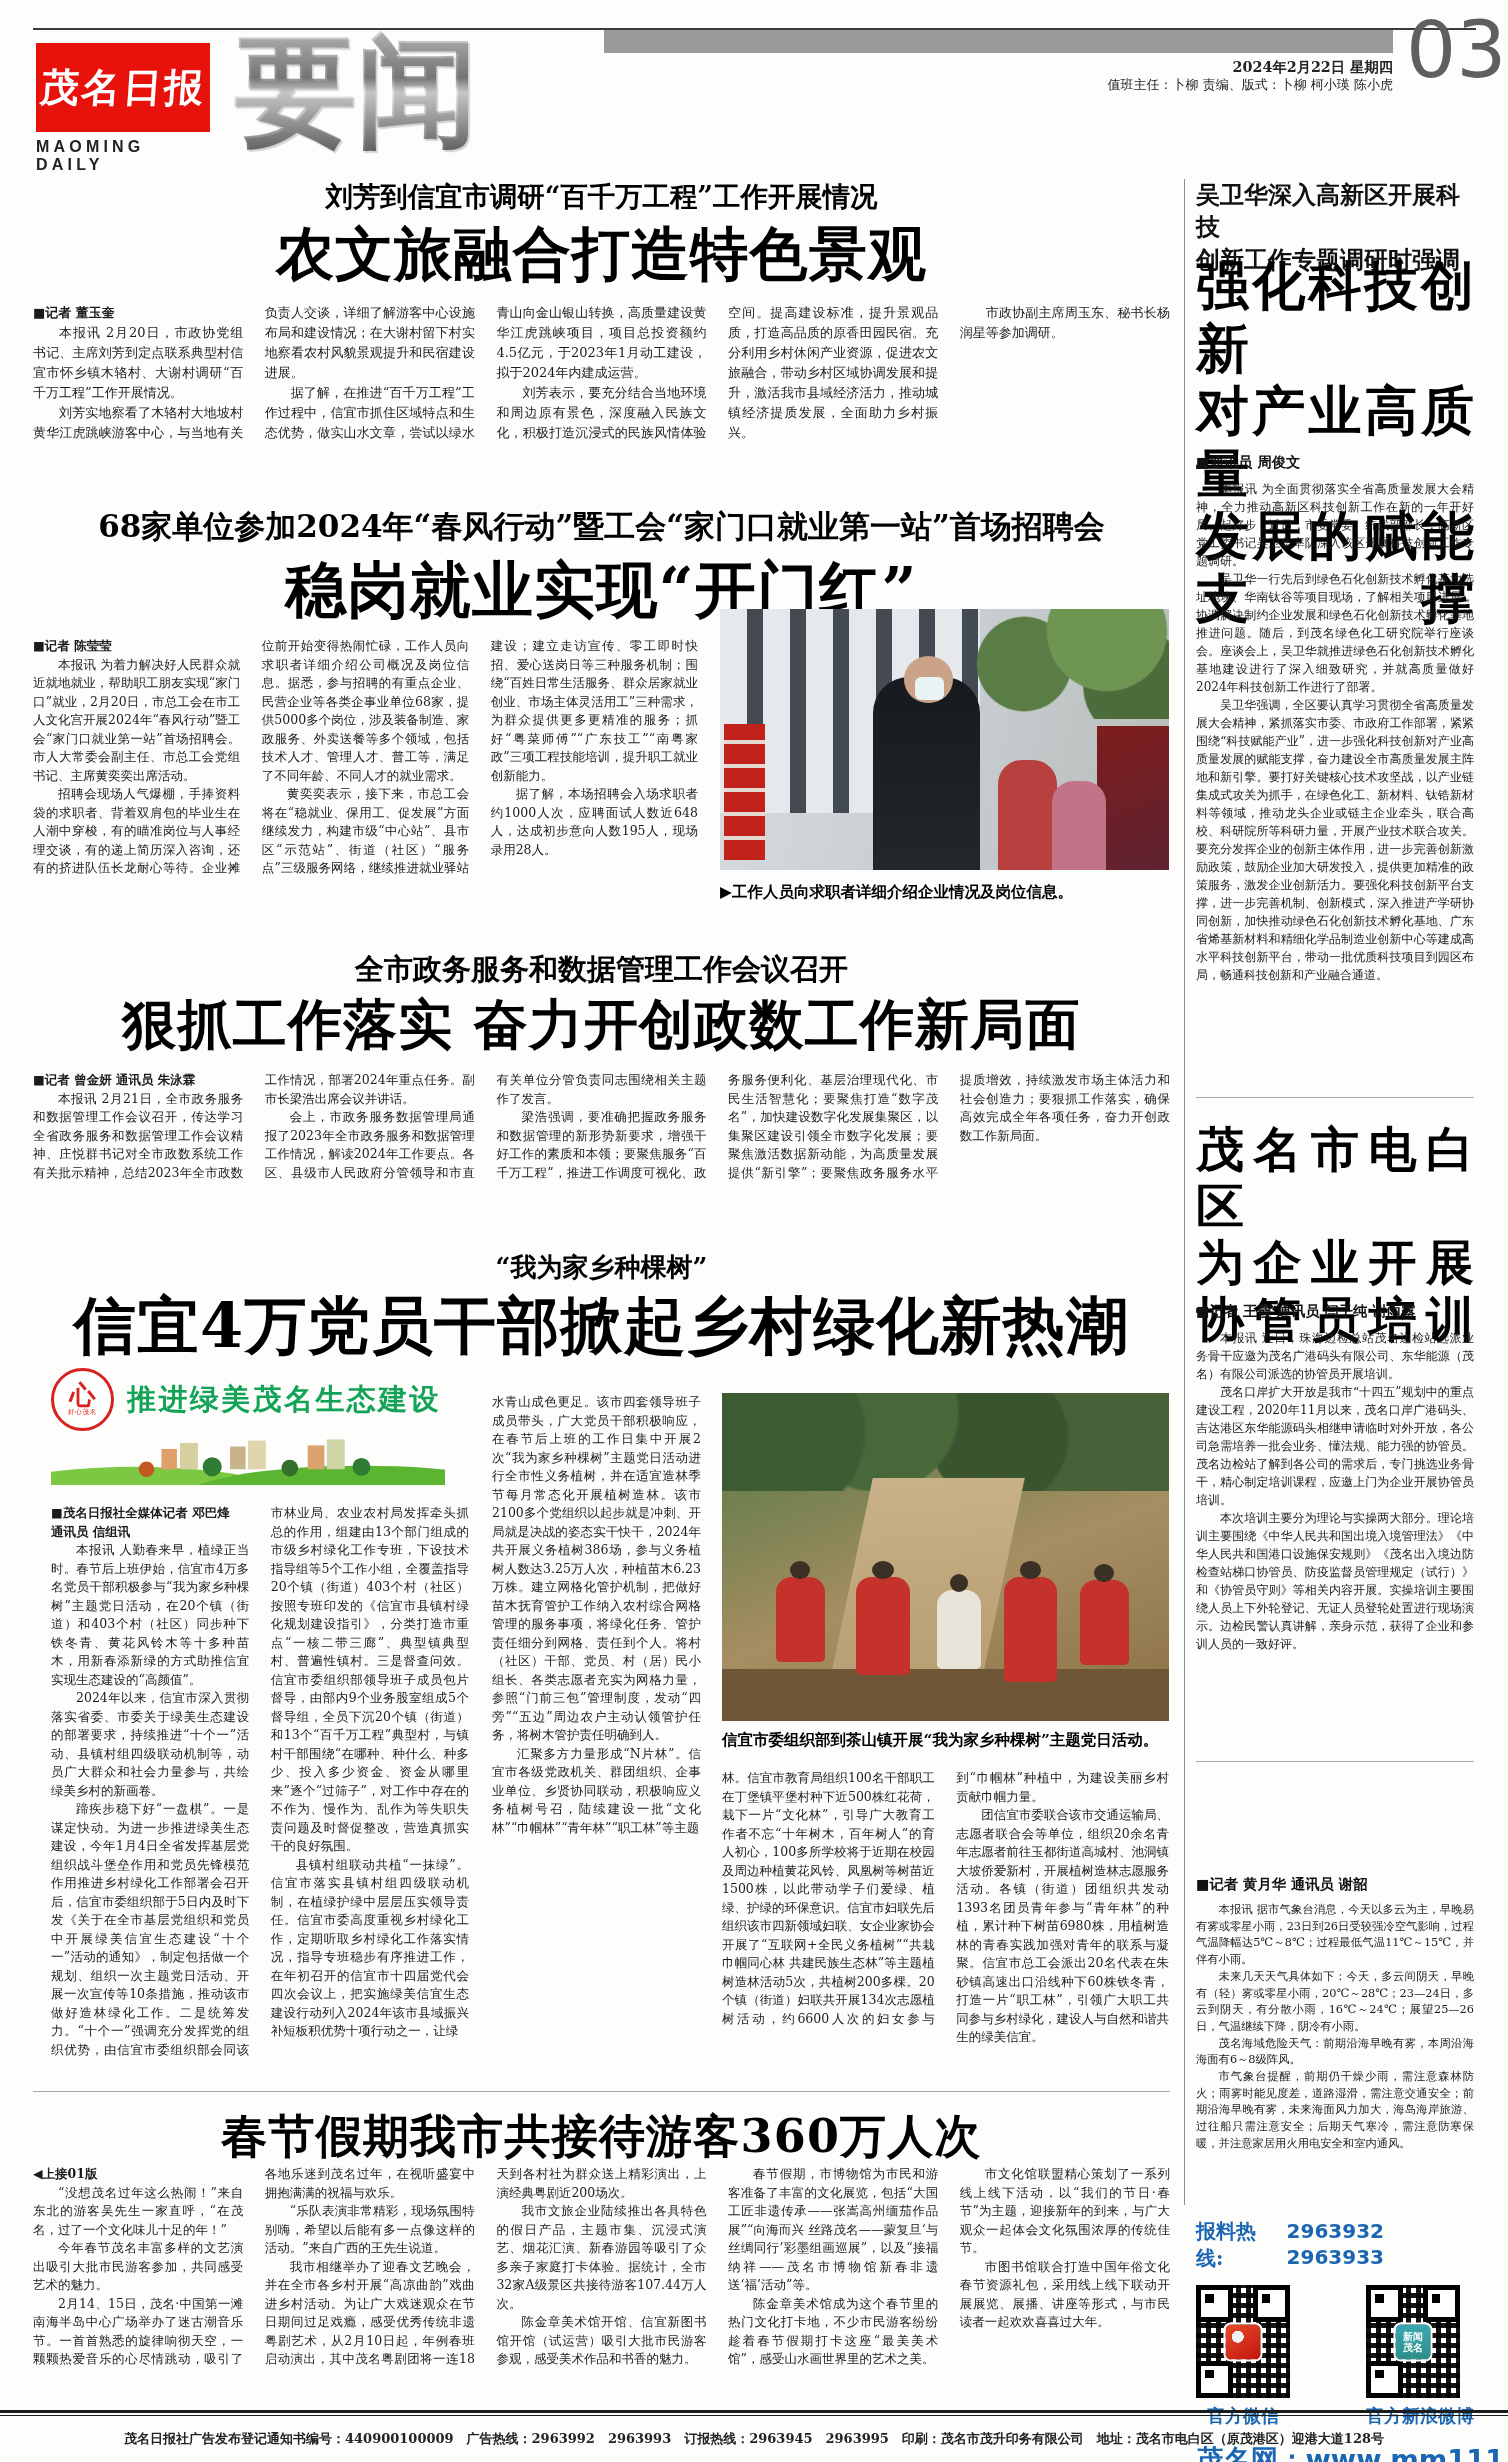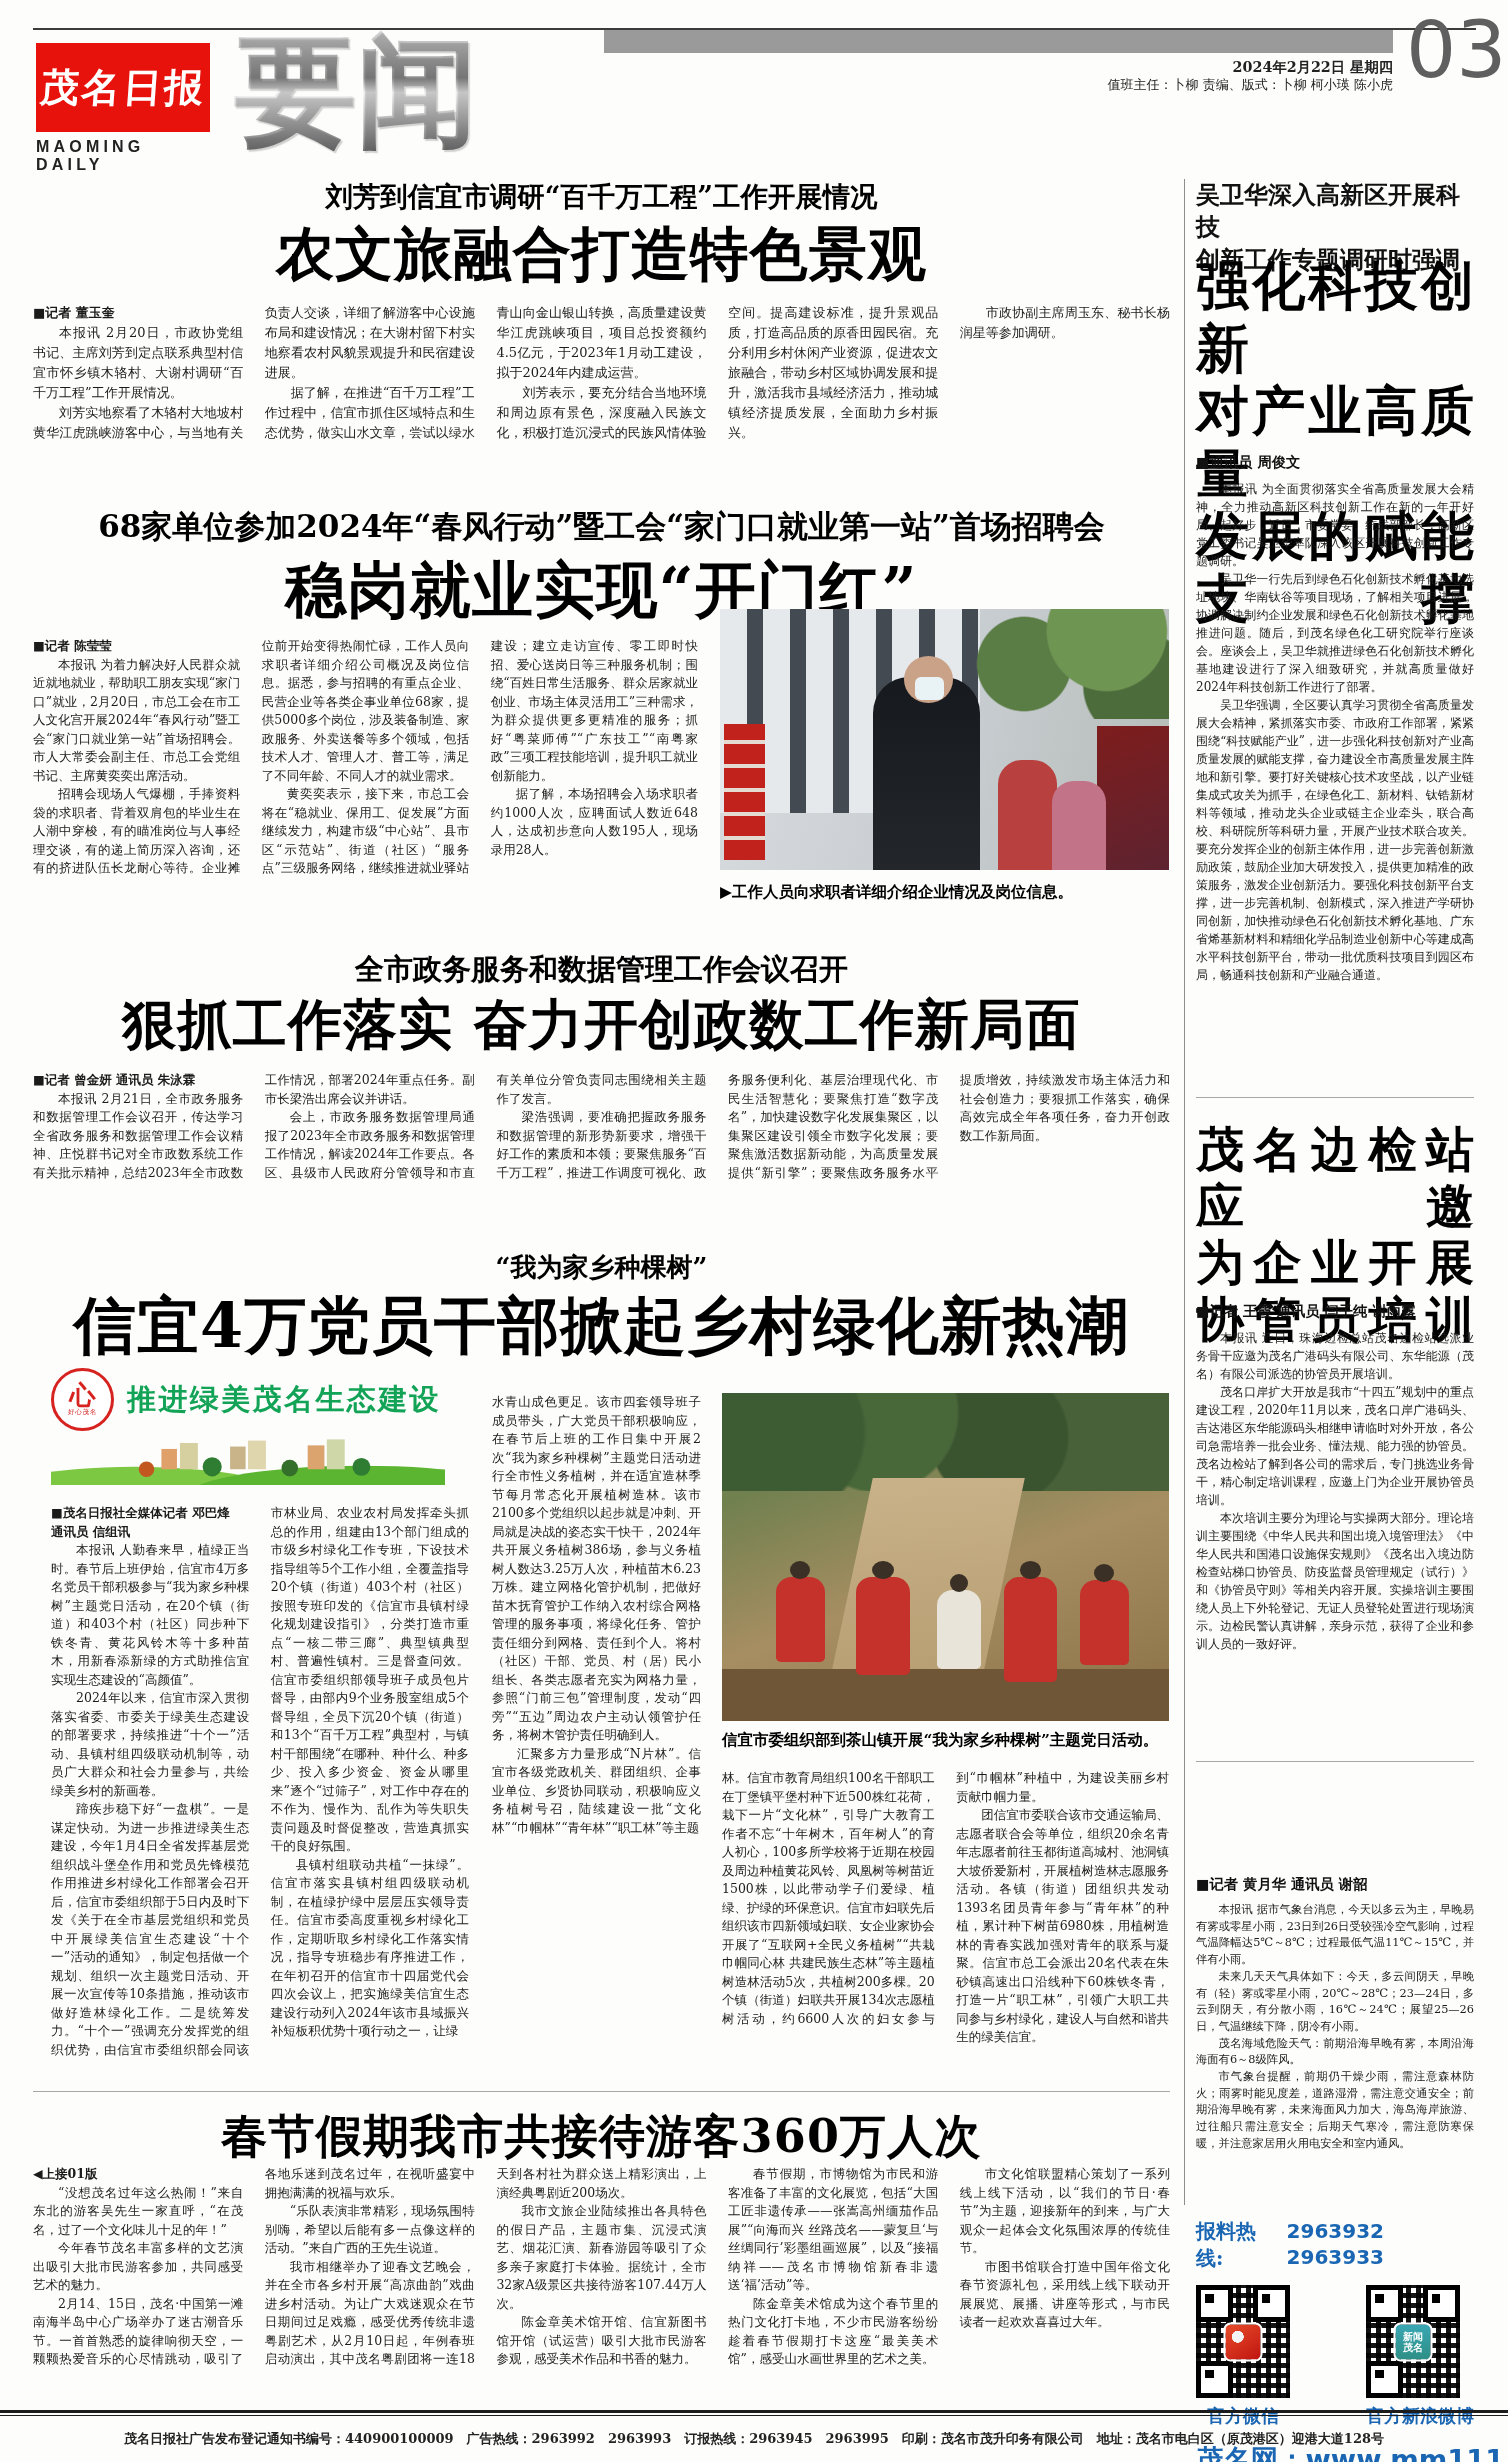--- a/index.html
+++ b/index.html
@@ -246,21 +246,21 @@
   </div>
   <div class="abs" style="left:1196px;top:453px;width:278px;font-size:14.3px;font-weight:bold;">■通讯员 周俊文</div>
   <div class="abs body" style="left:1196px;top:480px;width:278px;height:597px;font-size:12px;line-height:18px;">
     <p>本报讯 为全面贯彻落实全省高质量发展大会精神，全力推动高新区科技创新工作在新的一年开好局、起好步，近日，市委常委、统战部部长，高新区党工委书记吴卫华率队深入该区开展科技创新工作专题调研。</p>
     <p>吴卫华一行先后到绿色石化创新技术孵化基地选址地块、华南钛谷等项目现场，了解相关项目进展，协调解决制约企业发展和绿色石化创新技术孵化基地推进问题。随后，到茂名绿色化工研究院举行座谈会。座谈会上，吴卫华就推进绿色石化创新技术孵化基地建设进行了深入细致研究，并就高质量做好2024年科技创新工作进行了部署。</p>
     <p>吴卫华强调，全区要认真学习贯彻全省高质量发展大会精神，紧抓落实市委、市政府工作部署，紧紧围绕“科技赋能产业”，进一步强化科技创新对产业高质量发展的赋能支撑，奋力建设全市高质量发展主阵地和新引擎。要打好关键核心技术攻坚战，以产业链集成式攻关为抓手，在绿色化工、新材料、钛锆新材料等领域，推动龙头企业或链主企业牵头，联合高校、科研院所等科研力量，开展产业技术联合攻关。要充分发挥企业的创新主体作用，进一步完善创新激励政策，鼓励企业加大研发投入，提供更加精准的政策服务，激发企业创新活力。要强化科技创新平台支撑，进一步完善机制、创新模式，深入推进产学研协同创新，加快推动绿色石化创新技术孵化基地、广东省烯基新材料和精细化学品制造业创新中心等建成高水平科技创新平台，带动一批优质科技项目到园区布局，畅通科技创新和产业融合通道。</p>
   </div>
 
   <div class="abs hrule" style="left:1196px;top:1097px;width:278px;"></div>
   <div class="abs side-headline jl" style="left:1196px;top:1121px;width:278px;font-size:48px;">
-    <div>茂名边检站应邀</div>
+    <div>茂名市电白区</div>
     <div>为企业开展</div>
     <div>协管员培训</div>
   </div>
   <div class="abs" style="left:1196px;top:1302px;width:278px;font-size:14.3px;font-weight:bold;">■记者 王霞 通讯员 闫子纯 谢雨露</div>
   <div class="abs body" style="left:1196px;top:1329px;width:278px;height:418px;font-size:12px;line-height:18px;">
     <p>本报讯 近日，珠海边检总站茂名边检站选派业务骨干应邀为茂名广港码头有限公司、东华能源（茂名）有限公司派选的协管员开展培训。</p>
     <p>茂名口岸扩大开放是我市“十四五”规划中的重点建设工程，2020年11月以来，茂名口岸广港码头、吉达港区东华能源码头相继申请临时对外开放，各公司急需培养一批会业务、懂法规、能力强的协管员。茂名边检站了解到各公司的需求后，专门挑选业务骨干，精心制定培训课程，应邀上门为企业开展协管员培训。</p>
     <p>本次培训主要分为理论与实操两大部分。理论培训主要围绕《中华人民共和国出境入境管理法》《中华人民共和国港口设施保安规则》《茂名出入境边防检查站梯口协管员、防疫监督员管理规定（试行）》和《协管员守则》等相关内容开展。实操培训主要围绕人员上下外轮登记、无证人员登轮处置进行现场演示。边检民警认真讲解，亲身示范，获得了企业和参训人员的一致好评。</p>
   </div>
 

